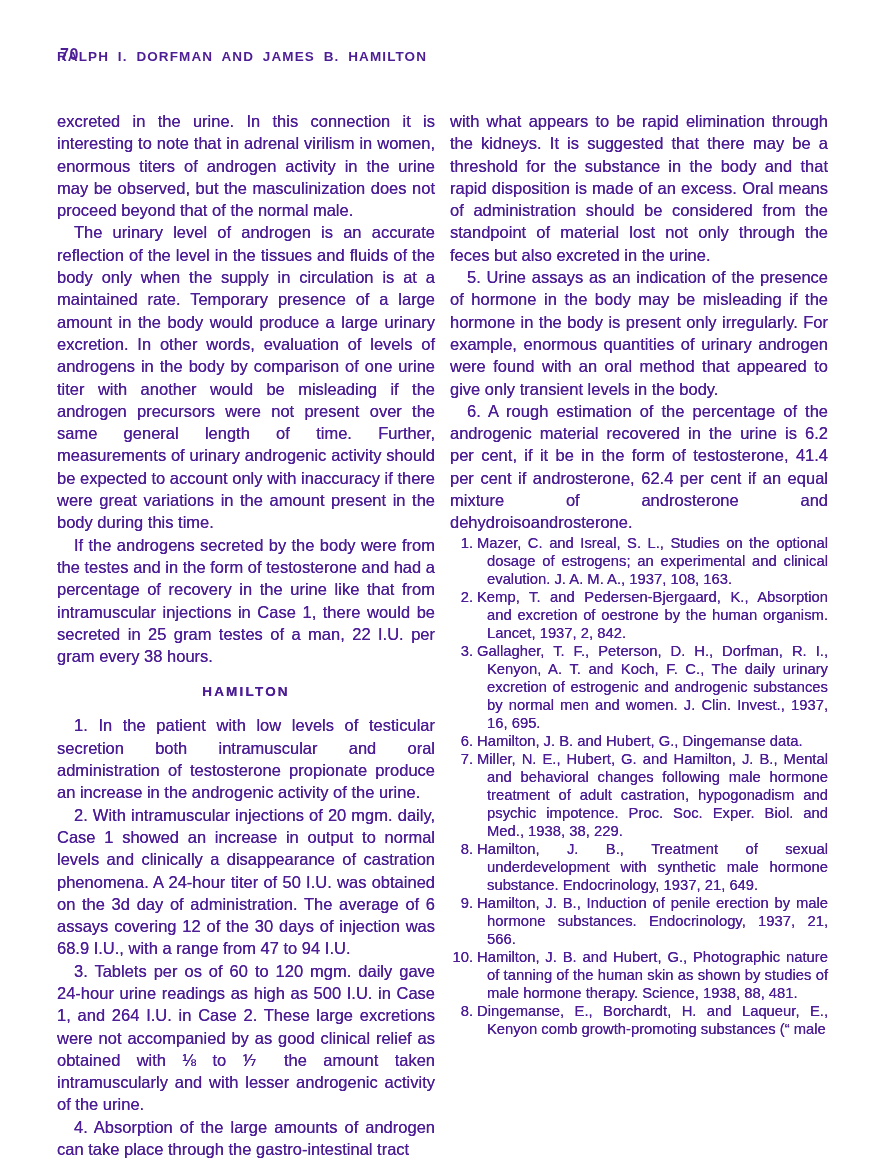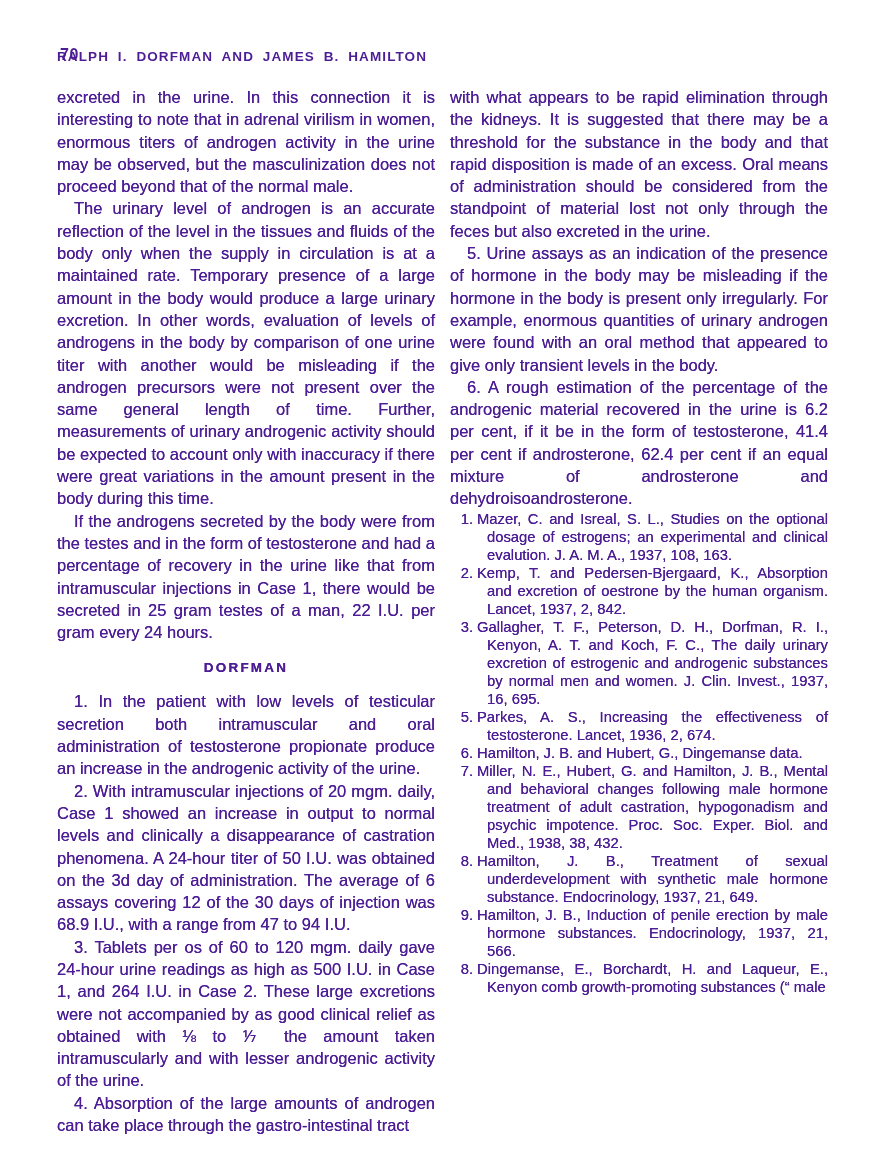--- a/index.html
+++ b/index.html
@@ -39,21 +39,21 @@
     text-align: left;
     font-size: 13.5px;
     font-weight: bold;
     letter-spacing: 1.1px;
     word-spacing: 4px;
   }
   .columns {
     display: flex;
     gap: 15px;
   }
-  .col { width: 378px; }
+  .col { width: 378px; margin-top: 24px; }
   .body-text p {
     font-size: 16.5px;
     line-height: 22.3px;
     text-align: justify;
     text-shadow: 0 0 0.4px currentColor;
   }
   .body-text p.indent { text-indent: 17px; }
   .section-heading {
     text-align: center;
     font-weight: bold;
@@ -97,44 +97,44 @@
     <div class="running-header">
       <span class="page-number">70</span>
       <span class="running-title">RALPH I. DORFMAN AND JAMES B. HAMILTON</span>
     </div>
 
     <div class="columns">
 
       <div class="col body-text">
         <p>excreted in the urine.  In this connection it is interesting to note that in adrenal virilism in women, enormous titers of androgen activity in the urine may be observed, but the masculinization does not proceed beyond that of the normal male.</p>
         <p class="indent">The urinary level of androgen is an accurate reflection of the level in the tissues and fluids of the body only when the supply in circulation is at a maintained rate.  Temporary presence of a large amount in the body would produce a large urinary excretion.  In other words, evaluation of levels of androgens in the body by comparison of one urine titer with another would be misleading if the androgen precursors were not present over the same general length of time.  Further, measurements of urinary androgenic activity should be expected to account only with inaccuracy if there were great variations in the amount present in the body during this time.</p>
-        <p class="indent">If the androgens secreted by the body were from the testes and in the form of testosterone and had a percentage of recovery in the urine like that from intramuscular injections in Case 1, there would be secreted in 25 gram testes of a man, 22 I.U. per gram every 24 hours.</p>
+        <p class="indent">If the androgens secreted by the body were from the testes and in the form of testosterone and had a percentage of recovery in the urine like that from intramuscular injections in Case 1, there would be secreted in 25 gram testes of a man, 22 I.U. per gram every 38 hours.</p>
 
-        <h2 class="section-heading">DORFMAN</h2>
+        <h2 class="section-heading">HAMILTON</h2>
 
         <p class="indent">1.  In the patient with low levels of testicular secretion both intramuscular and oral administration of testosterone propionate produce an increase in the androgenic activity of the urine.</p>
         <p class="indent">2.  With intramuscular injections of 20 mgm. daily, Case 1 showed an increase in output to normal levels and clinically a disappearance of castration phenomena.  A 24-hour titer of 50 I.U. was obtained on the 3d day of administration. The average of 6 assays covering 12 of the 30 days of injection was 68.9 I.U., with a range from 47 to 94 I.U.</p>
         <p class="indent">3.  Tablets per os of 60 to 120 mgm. daily gave 24-hour urine readings as high as 500 I.U. in Case 1, and 264 I.U. in Case 2.  These large excretions were not accompanied by as good clinical relief as obtained with ⅛ to ⅐ the amount taken intramuscularly and with lesser androgenic activity of the urine.</p>
         <p class="indent">4.  Absorption of the large amounts of androgen can take place through the gastro-intestinal tract</p>
       </div>
 
       <div class="col body-text">
         <p>with what appears to be rapid elimination through the kidneys.  It is suggested that there may be a threshold for the substance in the body and that rapid disposition is made of an excess.  Oral means of administration should be considered from the standpoint of material lost not only through the feces but also excreted in the urine.</p>
         <p class="indent">5.  Urine assays as an indication of the presence of hormone in the body may be misleading if the hormone in the body is present only irregularly. For example, enormous quantities of urinary androgen were found with an oral method that appeared to give only transient levels in the body.</p>
         <p class="indent">6.  A rough estimation of the percentage of the androgenic material recovered in the urine is 6.2 per cent, if it be in the form of testosterone, 41.4 per cent if androsterone, 62.4 per cent if an equal mixture of androsterone and dehydroisoandrosterone.</p>
 
 
         <div class="references">
           <p><span class="ref-num">1.</span><span>Mazer, C. and Isreal, S. L., Studies on the optional dosage of estrogens; an experimental and clinical evalution.  J. A. M. A., 1937, 108, 163.</span></p>
           <p><span class="ref-num">2.</span><span>Kemp, T. and Pedersen-Bjergaard, K., Absorption and excretion of oestrone by the human organism. Lancet, 1937, 2, 842.</span></p>
           <p><span class="ref-num">3.</span><span>Gallagher, T. F., Peterson, D. H., Dorfman, R. I., Kenyon, A. T. and Koch, F. C., The daily urinary excretion of estrogenic and androgenic substances by normal men and women.  J. Clin. Invest., 1937, 16, 695.</span></p>
-          <p><span class="ref-num">5.</span><span>Parkes, A. S., Increasing the effectiveness of testosterone.  Lancet, 1936, 2, 674.</span></p>
           <p><span class="ref-num">6.</span><span>Hamilton, J. B. and Hubert, G., Dingemanse data.</span></p>
-          <p><span class="ref-num">7.</span><span>Miller, N. E., Hubert, G. and Hamilton, J. B., Mental and behavioral changes following male hormone treatment of adult castration, hypogonadism and psychic impotence.  Proc. Soc. Exper. Biol. and Med., 1938, 38, 432.</span></p>
+          <p><span class="ref-num">7.</span><span>Miller, N. E., Hubert, G. and Hamilton, J. B., Mental and behavioral changes following male hormone treatment of adult castration, hypogonadism and psychic impotence.  Proc. Soc. Exper. Biol. and Med., 1938, 38, 229.</span></p>
           <p><span class="ref-num">8.</span><span>Hamilton, J. B., Treatment of sexual underdevelopment with synthetic male hormone substance. Endocrinology, 1937, 21, 649.</span></p>
           <p><span class="ref-num">9.</span><span>Hamilton, J. B., Induction of penile erection by male hormone substances.  Endocrinology, 1937, 21, 566.</span></p>
+          <p><span class="ref-num">10.</span><span>Hamilton, J. B. and Hubert, G., Photographic nature of tanning of the human skin as shown by studies of male hormone therapy.  Science, 1938, 88, 481.</span></p>
           <p><span class="ref-num">8.</span><span>Dingemanse, E., Borchardt, H. and Laqueur, E., Kenyon comb growth-promoting substances (“ male</span></p>
         </div>
       </div>
 
     </div>
   </div>
 </div>
 
 </body></html>

